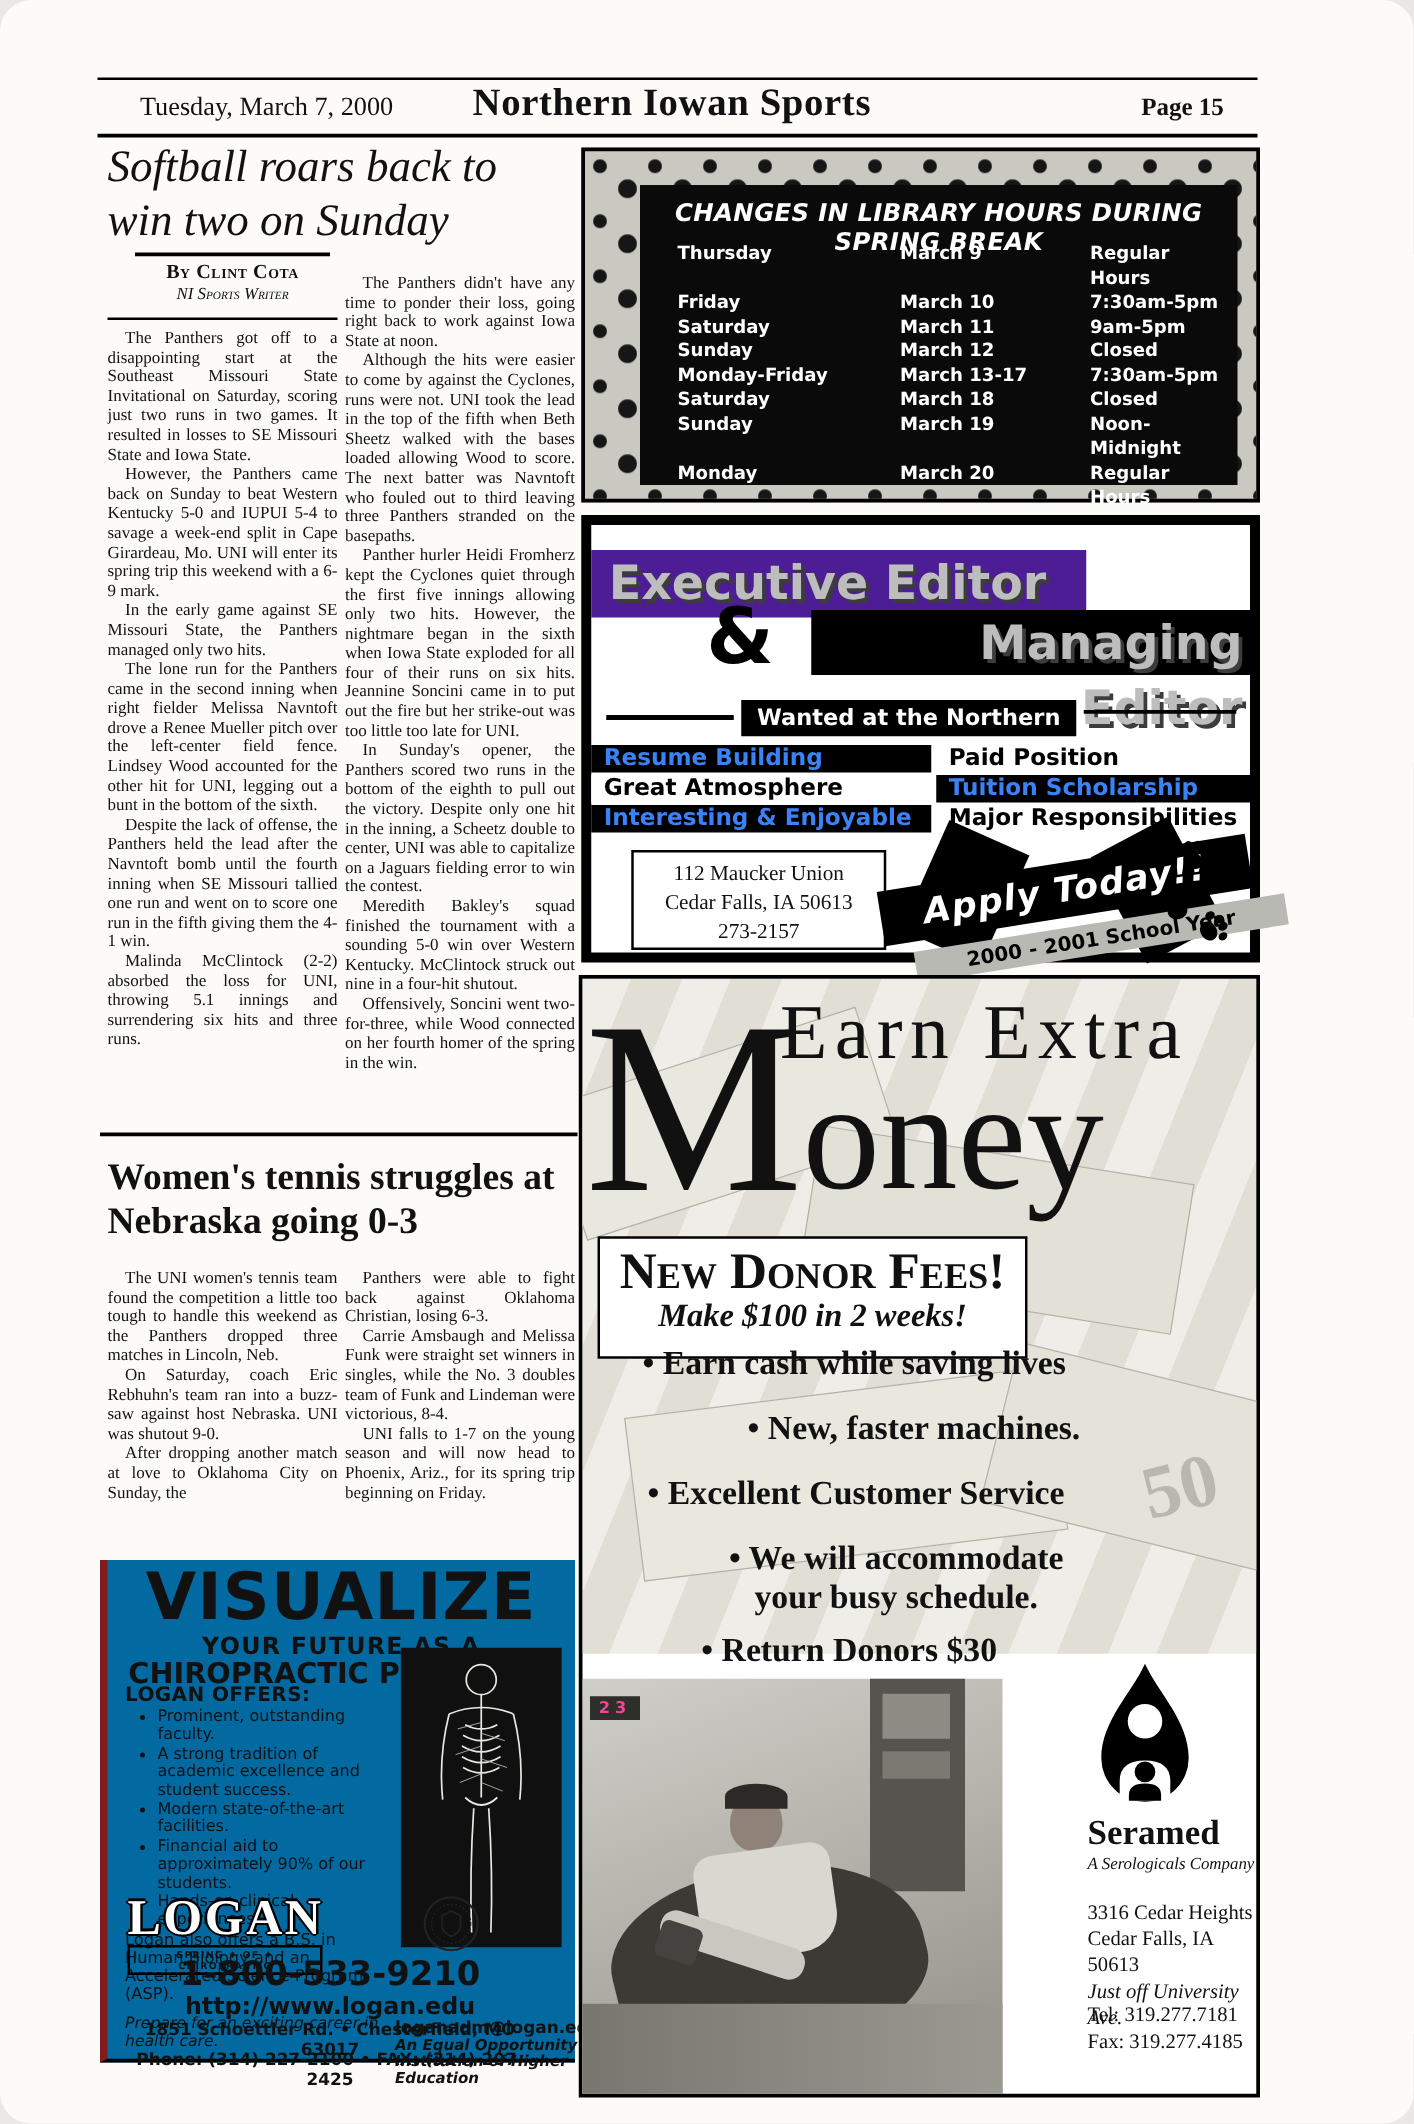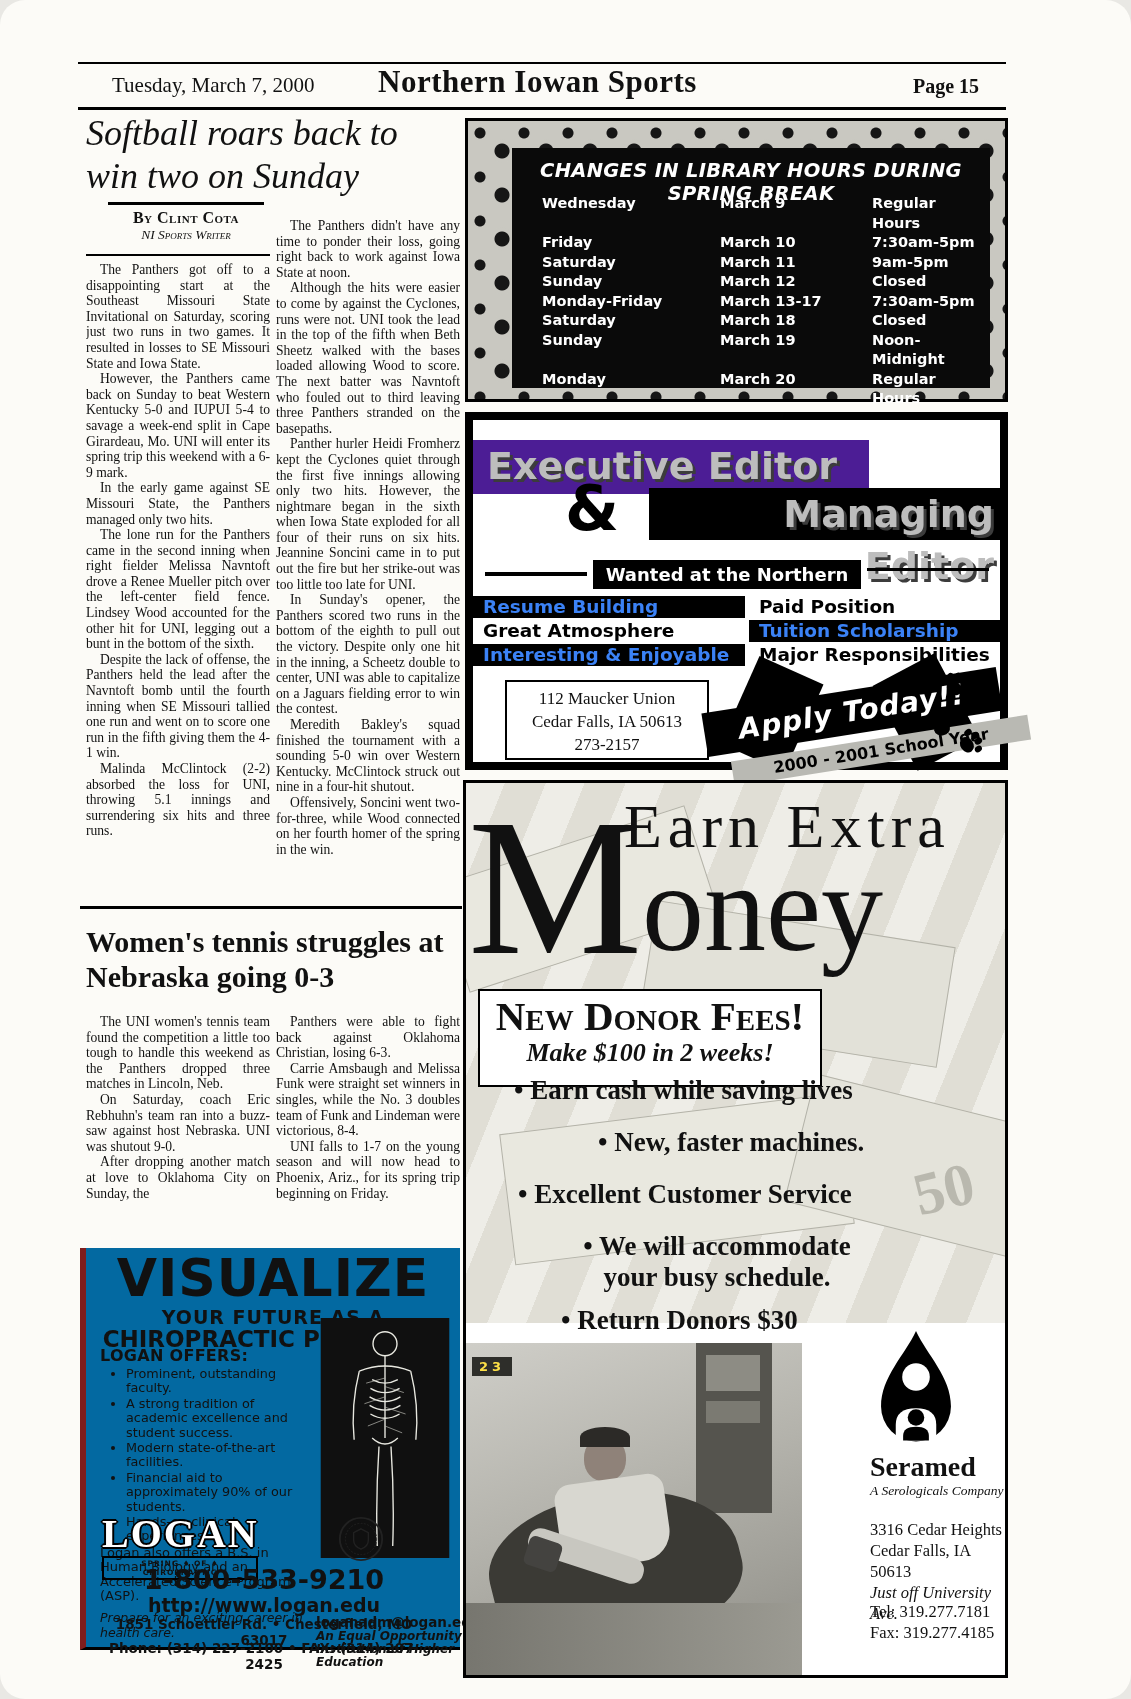--- a/index.html
+++ b/index.html
@@ -117,21 +117,21 @@
   .sr-box .s{font-style:italic;font-weight:bold;font-size:26px;text-align:center;}
   .sr-b{position:absolute;font-weight:bold;font-size:27px;}
   .sr-b1{left:48px;top:292px;text-align:center;}
   .sr-b2{left:132px;top:344px;}
   .sr-b3{left:52px;top:396px;}
   .sr-b4{left:95px;top:448px;width:312px;text-align:center;line-height:1.15;}
   .sr-b5{left:95px;top:522px;}
   .sr-photo{position:absolute;left:0;top:560px;width:336px;height:336px;
             background:linear-gradient(160deg,#cfcec8 0%,#b4b3ac 45%,#8e8d86 100%);}
   .ph{position:absolute;}
-  .sr-num{position:absolute;left:6px;top:14px;background:#2e2e2a;color:#fde047;font-size:13px;
+  .sr-num{position:absolute;left:6px;top:14px;background:#2e2e2a;color:#ec4899;font-size:13px;
           font-weight:bold;padding:2px 7px;letter-spacing:4px;font-family:"DejaVu Sans",sans-serif;}
   .sr-logo{position:absolute;left:404px;top:546px;width:92px;height:120px;}
   .sr-name{position:absolute;left:404px;top:668px;font-weight:bold;font-size:28px;}
   .sr-sub{position:absolute;left:404px;top:700px;font-style:italic;font-size:13.5px;}
   .sr-addr{position:absolute;left:404px;top:736px;font-size:16.5px;line-height:21px;}
   .sr-addr .it{font-style:italic;}
   .sr-tel{position:absolute;left:404px;top:818px;font-size:16.5px;line-height:21px;}
 </style>
 </head>
 <body>
@@ -167,21 +167,21 @@
       <p>Meredith Bakley's squad finished the tournament with a sounding 5-0 win over Western Kentucky. McClintock struck out nine in a four-hit shutout.</p>
       <p>Offensively, Soncini went two-for-three, while Wood connected on her fourth homer of the spring in the win.</p>
     </div>
   </section>
 
   <section class="lib">
     <div class="lib-inner">
       <div class="lib-title">CHANGES IN LIBRARY HOURS DURING SPRING BREAK</div>
       <div class="lib-rows">
         <div class="lib-row">
-            <span class="lib-day">Wednesday</span>
+            <span class="lib-day">Thursday</span>
             <span class="lib-date">March 9</span>
             <span class="lib-hours">Regular Hours</span>
           </div>
         <div class="lib-row">
             <span class="lib-day">Friday</span>
             <span class="lib-date">March 10</span>
             <span class="lib-hours">7:30am-5pm</span>
           </div>
         <div class="lib-row">
             <span class="lib-day">Saturday</span>

